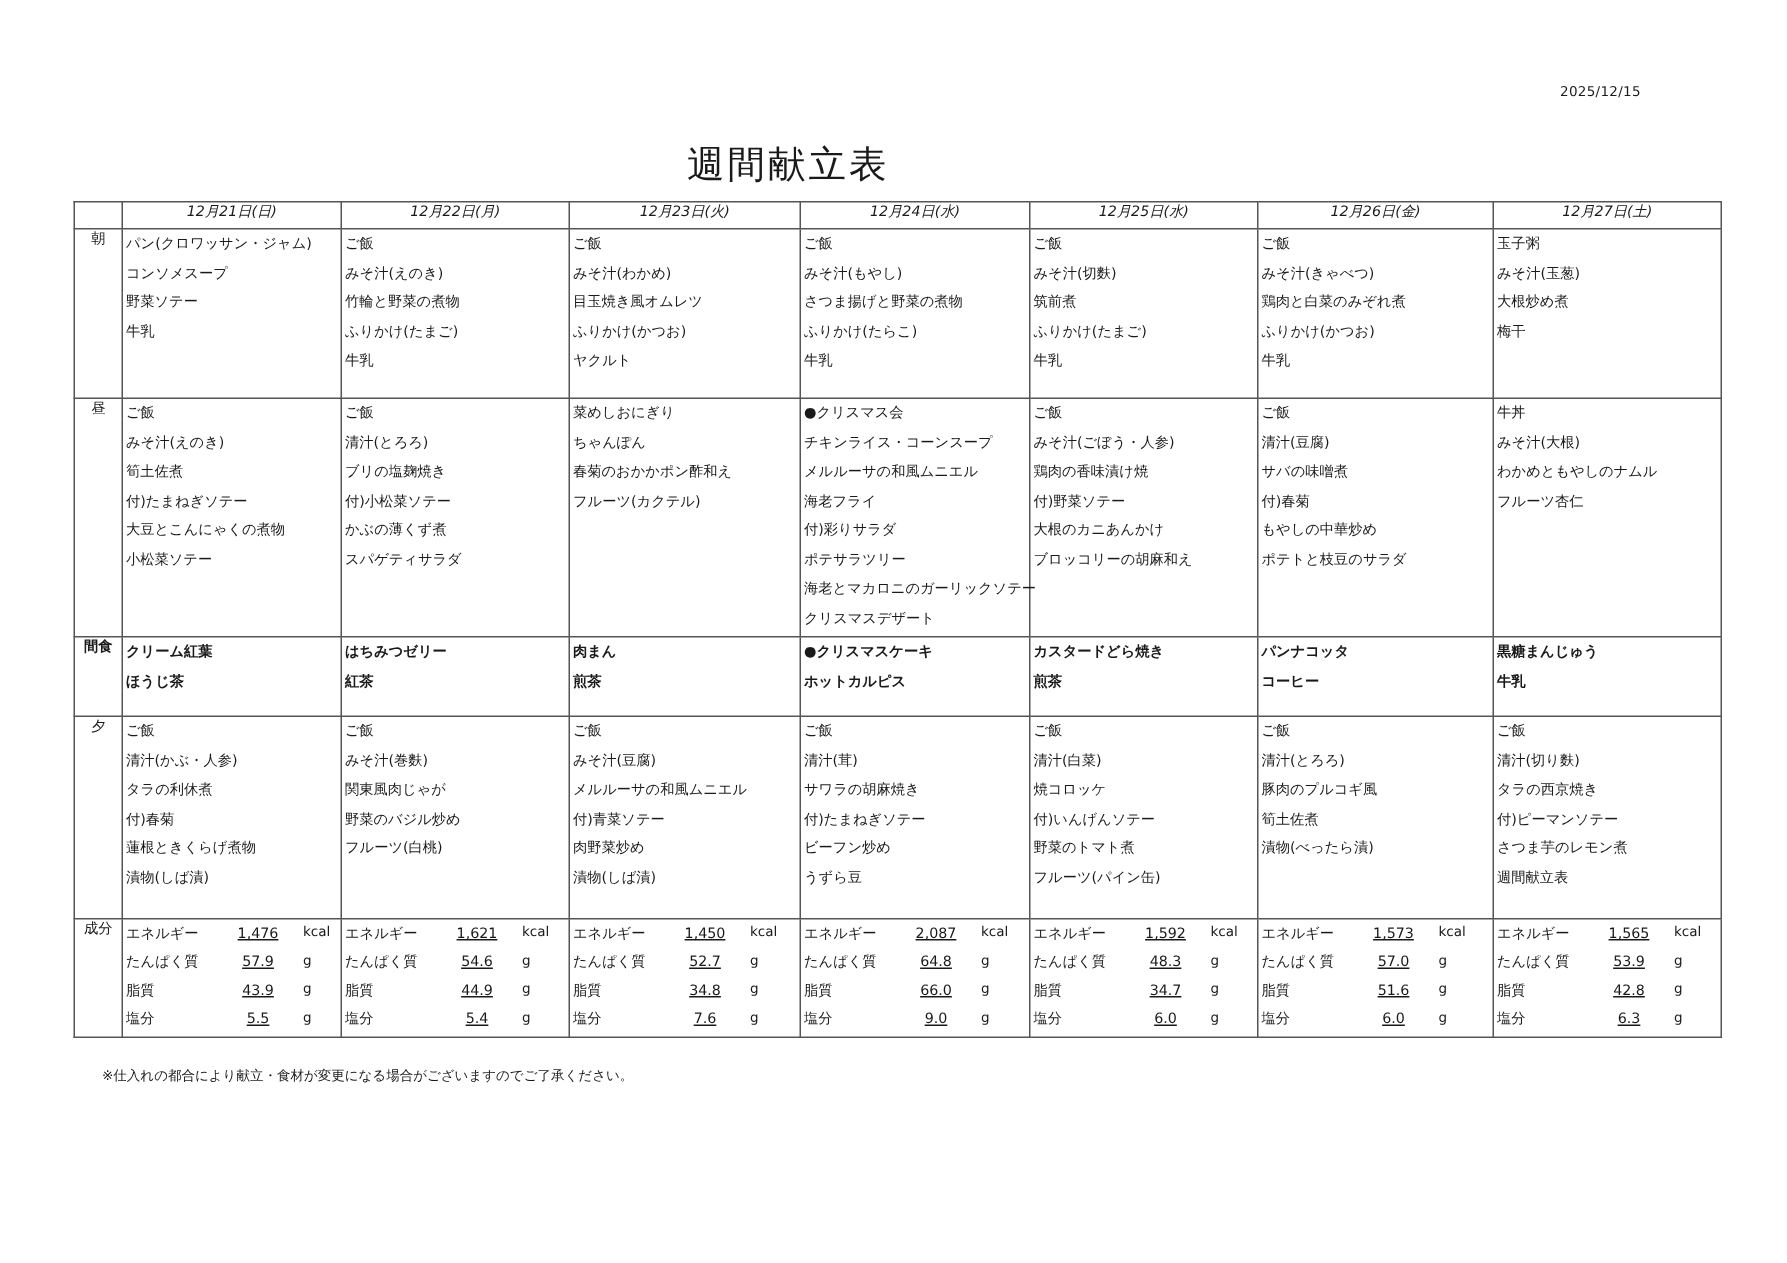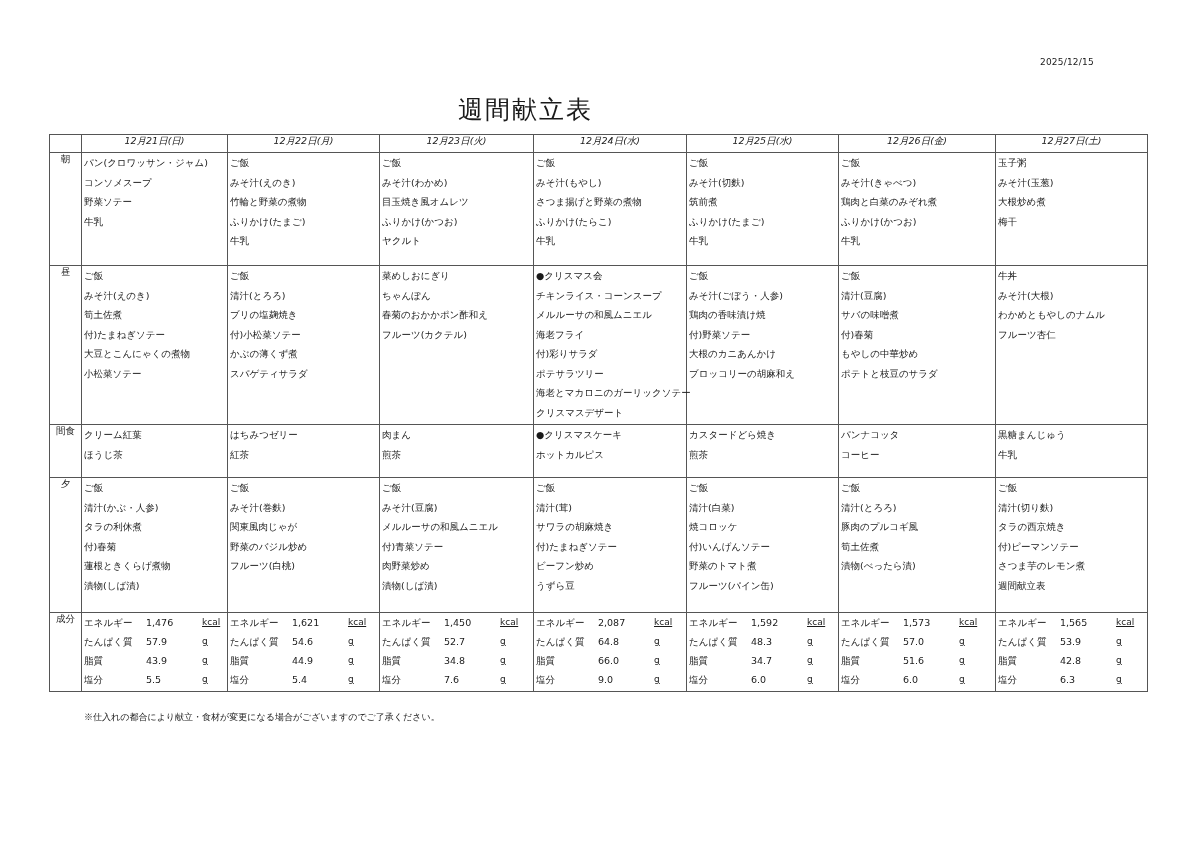--- a/index.html
+++ b/index.html
@@ -11,28 +11,28 @@
   table.menu { position: absolute; left: 49px; top: 134px; border-collapse: collapse;
                table-layout: fixed; width: 1098px; }
   table.menu td, table.menu th { border: 1px solid #555; padding: 0; vertical-align: top;
                font-weight: normal; font-size: 9.5px; }
   th.day { height: 17px; vertical-align: middle; font-size: 9.5px; font-style: italic; }
   td.meal-label { vertical-align: middle; text-align: center; font-size: 10px; }
   .items { list-style: none; margin: 0; padding: 2px 0 0 2px; }
   .items li { height: 19.5px; line-height: 15px; white-space: nowrap; }
   tr.row-breakfast td { height: 112px; }
   tr.row-lunch td { height: 155px; }
-  tr.row-snack td { height: 52px; }
+  tr.row-snack td { height: 52px; font-weight: bold; }
   tr.row-dinner td { height: 134px; }
   tr.row-nutrition td { height: 76px; }
   .nut { display: grid; grid-template-columns: 62px 56px 30px; padding: 2px 0 0 2px; }
   .nut div { height: 19px; line-height: 15px; white-space: nowrap; }
-  .nut .val { text-align: left; padding-right: 4px; }
-  .nut .unit { font-size: 9px; text-decoration: underline; }
-  .note { position: absolute; left: 84px; top: 711px; font-size: 9px; font-family: Liberation Mono, monospace; }
+  .nut .val { text-align: center; padding-right: 4px; text-decoration: underline; }
+  .nut .unit { font-size: 9px; }
+  .note { position: absolute; left: 68px; top: 711px; font-size: 9px; }
 </style>
 </head>
 <body>
 
 <div class="issue-date">2025/12/15</div>
 <h1 class="title">週間献立表</h1>
 
 <table class="menu">
   <colgroup>
     <col style="width:32px">

